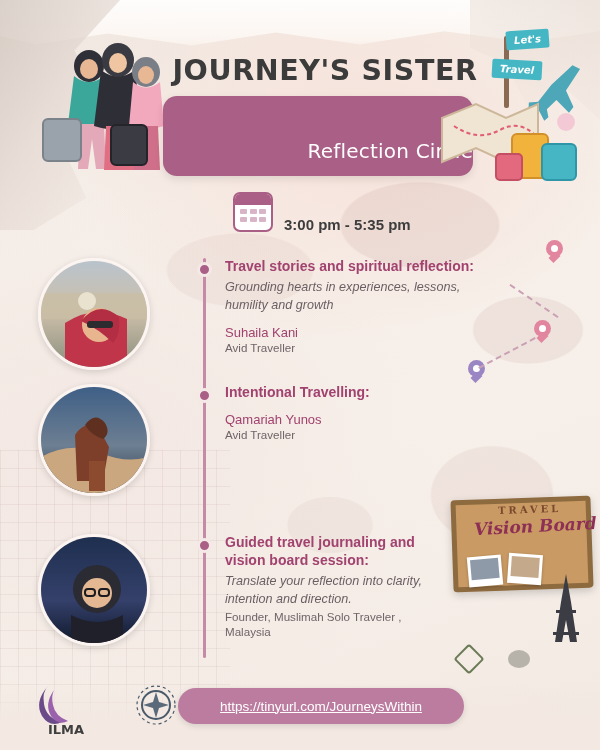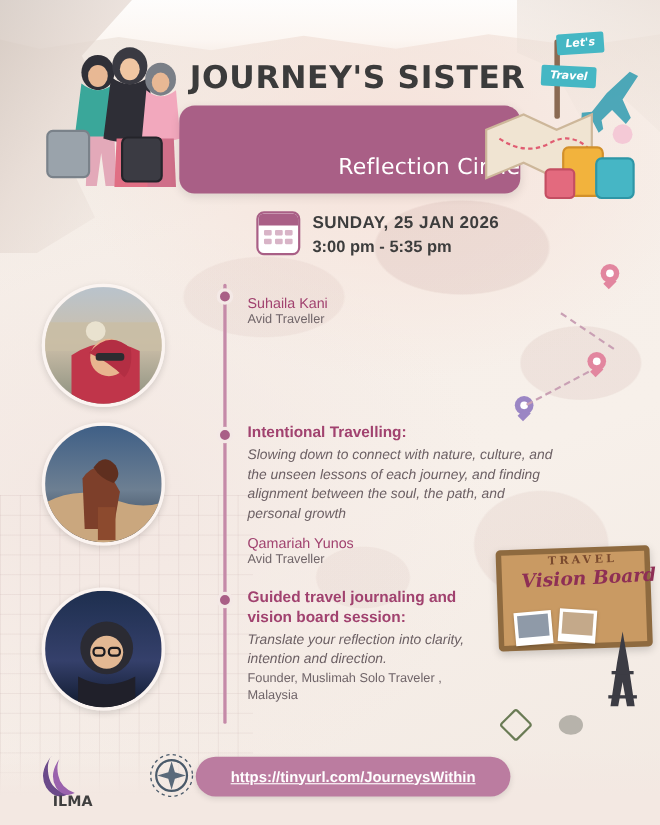--- a/index.html
+++ b/index.html
@@ -212,21 +212,21 @@
   .compass {
     position: absolute; left: 135px; bottom: 24px; width: 42px; height: 42px;
   }
   .url-pill {
     position: absolute; left: 178px; bottom: 26px; width: 286px; height: 36px;
     background: #bb7ca0; border-radius: 18px; box-shadow: 0 2px 6px rgba(0,0,0,.12);
   }
   .url-text {
     position: absolute; left: 178px; bottom: 26px; width: 286px; height: 36px;
     display: flex; align-items: center; justify-content: center;
-    color: #fff; font-size: 13.5px; text-decoration: underline; font-weight: bold;
+    color: #fff; font-size: 13.5px; text-decoration: underline;
   }
 </style>
 </head>
 <body>
 
 <div class="poster">
 
   <div class="map-wash"></div>
   <div class="grid-wash"></div>
   <div class="paper-tear-top"></div>
@@ -282,21 +282,20 @@
     <div class="top"></div>
     <div class="dots">
         <i></i>
         <i></i>
         <i></i>
         <i></i>
         <i></i>
         <i></i>
       </div>
   </div>
-  <div class="date-1">SUNDAY, 25 JAN 2026</div>
   <div class="date-2">3:00 pm - 5:35 pm</div>
 
   <div class="timeline"></div>
   <div class="tl-dot d1"></div>
   <div class="tl-dot d2"></div>
   <div class="tl-dot d3"></div>
 
   <div class="photo p1">
     <div class="ph-inner" style="background:linear-gradient(180deg,#b9c3cc 0%,#cdbfa9 48%,#8a8f7e 100%);"></div>
     <svg viewBox="0 0 112 112" width="112" height="112" style="position:absolute;inset:0">
@@ -324,27 +323,28 @@
     <svg viewBox="0 0 112 112" width="112" height="112" style="position:absolute;inset:0">
       <circle cx="56" cy="52" r="24" fill="#2b2b33"></circle>
       <circle cx="56" cy="56" r="15" fill="#e3b893"></circle>
       <path d="M30 78 q26 14 52 0 l0 34 l-52 0z" fill="#20202a"></path>
       <rect x="44" y="52" width="10" height="7" rx="3" fill="none" stroke="#1a1a1f" stroke-width="2"></rect>
       <rect x="58" y="52" width="10" height="7" rx="3" fill="none" stroke="#1a1a1f" stroke-width="2"></rect>
     </svg>
   </div>
 
   <div class="block" style="top:258px;">
+    <div class="blk-head">Travel stories and spiritual reflection:</div>
+    <div class="blk-body">Grounding hearts in experiences, lessons, humility and growth</div>
     <div class="blk-name">Suhaila Kani</div>
     <div class="blk-role">Avid Traveller</div>
   </div>
 
   <div class="block" style="top:384px;">
     <div class="blk-head">Intentional Travelling:</div>
-    <div class="blk-body">Slowing down to connect with nature, culture, and the unseen lessons of each journey, and finding alignment between the soul, the path, and personal growth</div>
     <div class="blk-name">Qamariah Yunos</div>
     <div class="blk-role">Avid Traveller</div>
   </div>
 
   <div class="block" style="top:534px; width:215px;">
     <div class="blk-head">Guided travel journaling and vision board session:</div>
     <div class="blk-body">Translate your reflection into clarity, intention and direction.</div>
     <div class="blk-role">Founder, Muslimah Solo Traveler , Malaysia</div>
   </div>
 

